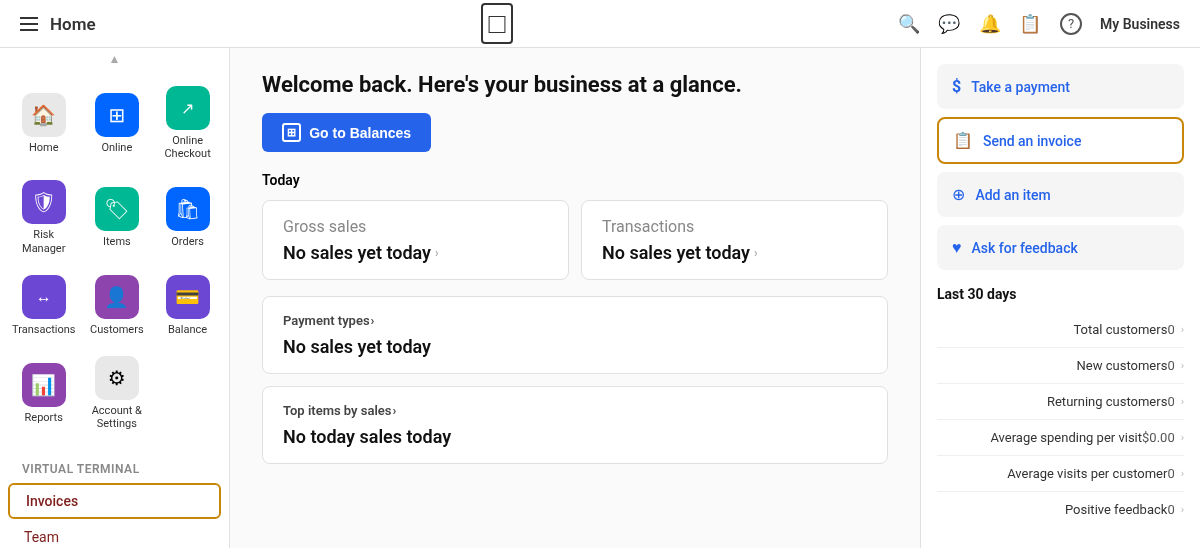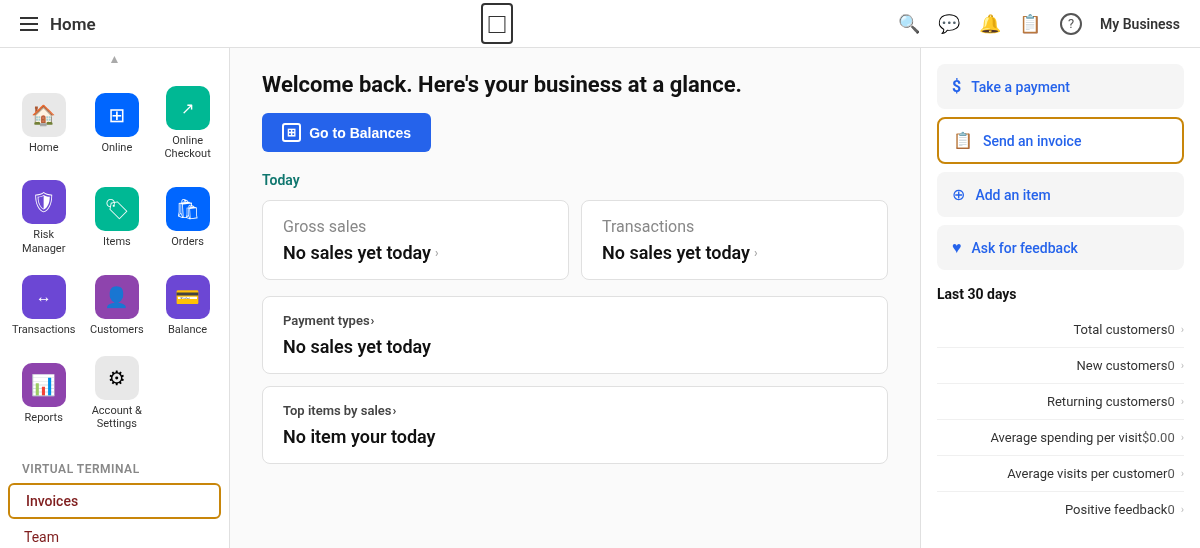--- a/index.html
+++ b/index.html
@@ -62,21 +62,21 @@
     }
 
     
     .content-area { flex: 1; overflow-y: auto; padding: 24px 32px; background: #fafafa; }
     .welcome-title { font-size: 22px; font-weight: 700; color: #111; margin-bottom: 16px; }
     .go-to-balances-btn {
       background: #2563eb; color: #fff; border: none; border-radius: 6px;
       padding: 10px 20px; font-size: 14px; font-weight: 600; cursor: pointer;
       display: inline-flex; align-items: center; gap: 8px; margin-bottom: 20px;
     }
-    .section-label { font-size: 14px; font-weight: 600; color: #0f766e; margin-bottom: 12px; }
+    .section-label { font-size: 14px; font-weight: 600; color: #000000; margin-bottom: 12px; }
 
     .stats-row { display: grid; grid-template-columns: 1fr 1fr; gap: 12px; margin-bottom: 16px; }
     .stat-card { background: #fff; border: 1px solid #e0e0e0; border-radius: 8px; padding: 16px 20px; }
     .stat-card-label { font-size: 16px; color: #888; margin-bottom: 6px; }
     .stat-card-value { font-size: 18px; font-weight: 600; color: #111; display: flex; align-items: center; gap: 4px; }
     .stat-card-value .chevron { font-size: 12px; color: #aaa; }
 
     .section-row { background: #fff; border: 1px solid #e0e0e0; border-radius: 8px; padding: 16px 20px; margin-bottom: 12px; }
     .section-row-title { font-size: 13px; font-weight: 600; color: #444; margin-bottom: 8px; display: flex; align-items: center; gap: 1px; }
     .section-row-empty { font-size: 18px; font-weight: 600; color: #111; }
@@ -230,21 +230,21 @@
           <span>›</span>
         </div>
         <div class="section-row-empty">No sales yet today</div>
       </div>
 
       <div class="section-row">
         <div class="section-row-title">
           <span>Top items by sales</span>
           <span>›</span>
         </div>
-        <div class="section-row-empty">No item your today</div>
+        <div class="section-row-empty">No today sales today</div>
       </div>
     </main>
 
     <aside class="right-panel">
       <div class="action-btn">
         <span class="action-icon" style="color:#2563eb; font-weight:700;">$</span>
         <span>Take a payment</span>
       </div>
       <div class="action-btn highlighted">
         <span class="action-icon" style="color:#2563eb;">📋</span>

